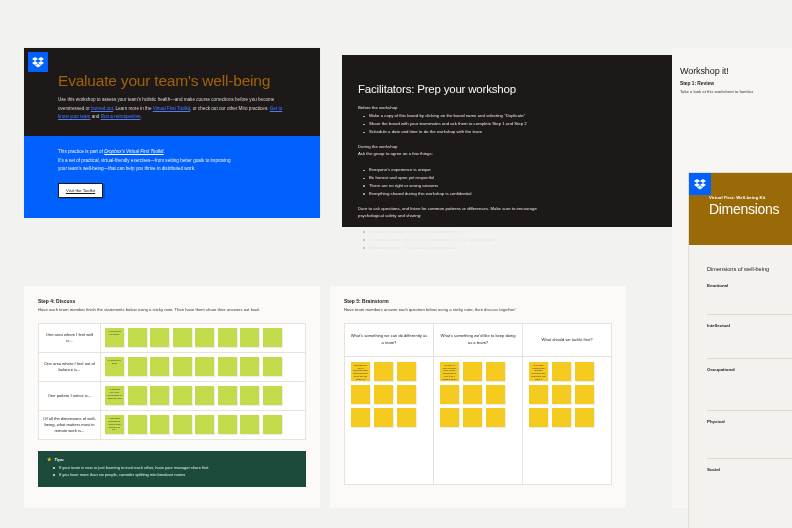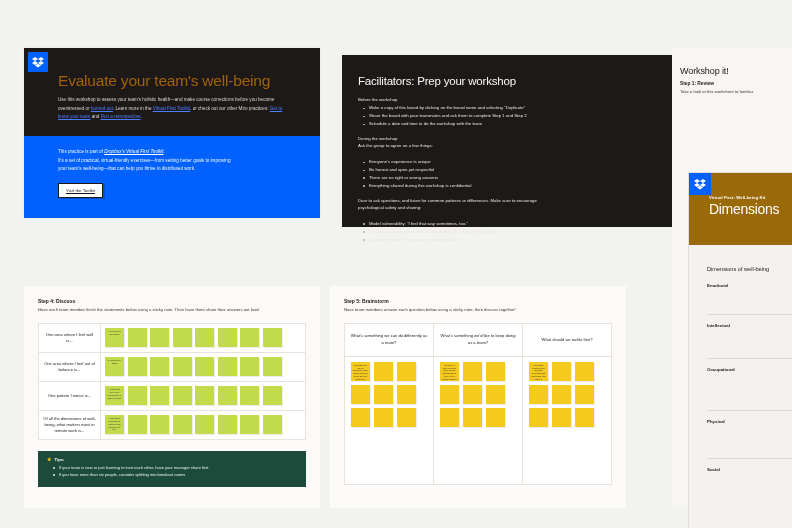--- a/index.html
+++ b/index.html
@@ -23,21 +23,21 @@
   .intro-title{color:#a16207;font-size:15.5px;letter-spacing:-0.2px;margin:0;padding-top:24px;padding-left:16px;font-weight:400;line-height:1.1;}
   .intro-body{color:#d8d4d1;font-size:4.6px;line-height:1.85;padding-left:16px;padding-top:7px;padding-right:8px;}
   .intro-body a{color:#4a7dff;text-decoration:underline;}
   .intro-blue{background:#0061ff;height:82px;box-sizing:border-box;padding:12px 0 0 34px;}
   .intro-blue .line{color:#eef2ff;font-size:4.6px;line-height:1.9;}
   .intro-blue .line a{color:#ffffff;text-decoration:underline;font-style:italic;}
   .toolkit-btn{display:inline-block;margin-top:9px;background:#ffffff;color:#1e1919;font-size:4.4px;
     padding:4px 7px;border:1px solid #1e1919;text-decoration:underline;box-shadow:2px 1px 0 rgba(0,0,0,.18);}
 
   
-  #panel-facilitator{left:342px;top:55px;width:352px;height:172px;background:#1e1919;box-sizing:border-box;padding:20px 16px 0 16px;}
+  #panel-facilitator{left:342px;top:55px;width:352px;height:172px;background:#1e1919;box-sizing:border-box;padding:28px 16px 0 16px;}
   .fac-title{color:#fbfaf9;font-size:11.5px;font-weight:400;letter-spacing:-0.2px;margin:0 0 8px 0;line-height:1.1;}
   .fac-h{color:#e9e5e2;font-size:4.3px;line-height:1.75;margin:0;}
   .fac-p{color:#e9e5e2;font-size:4.3px;line-height:1.75;margin:0;}
   .fac-ul{margin:1px 0 0 0;padding-left:11px;list-style:none;}
   .fac-ul li{color:#e9e5e2;font-size:4.3px;line-height:1.85;position:relative;}
   .fac-ul li:before{content:"";position:absolute;left:-6px;top:3.6px;width:1.6px;height:1.6px;background:#bdb8b4;border-radius:50%;}
   .gap{height:7px;}
 
   
   #panel-workshop{left:672px;top:48px;width:140px;height:460px;background:#f7f6f3;box-sizing:border-box;padding:18px 0 0 8px;}

